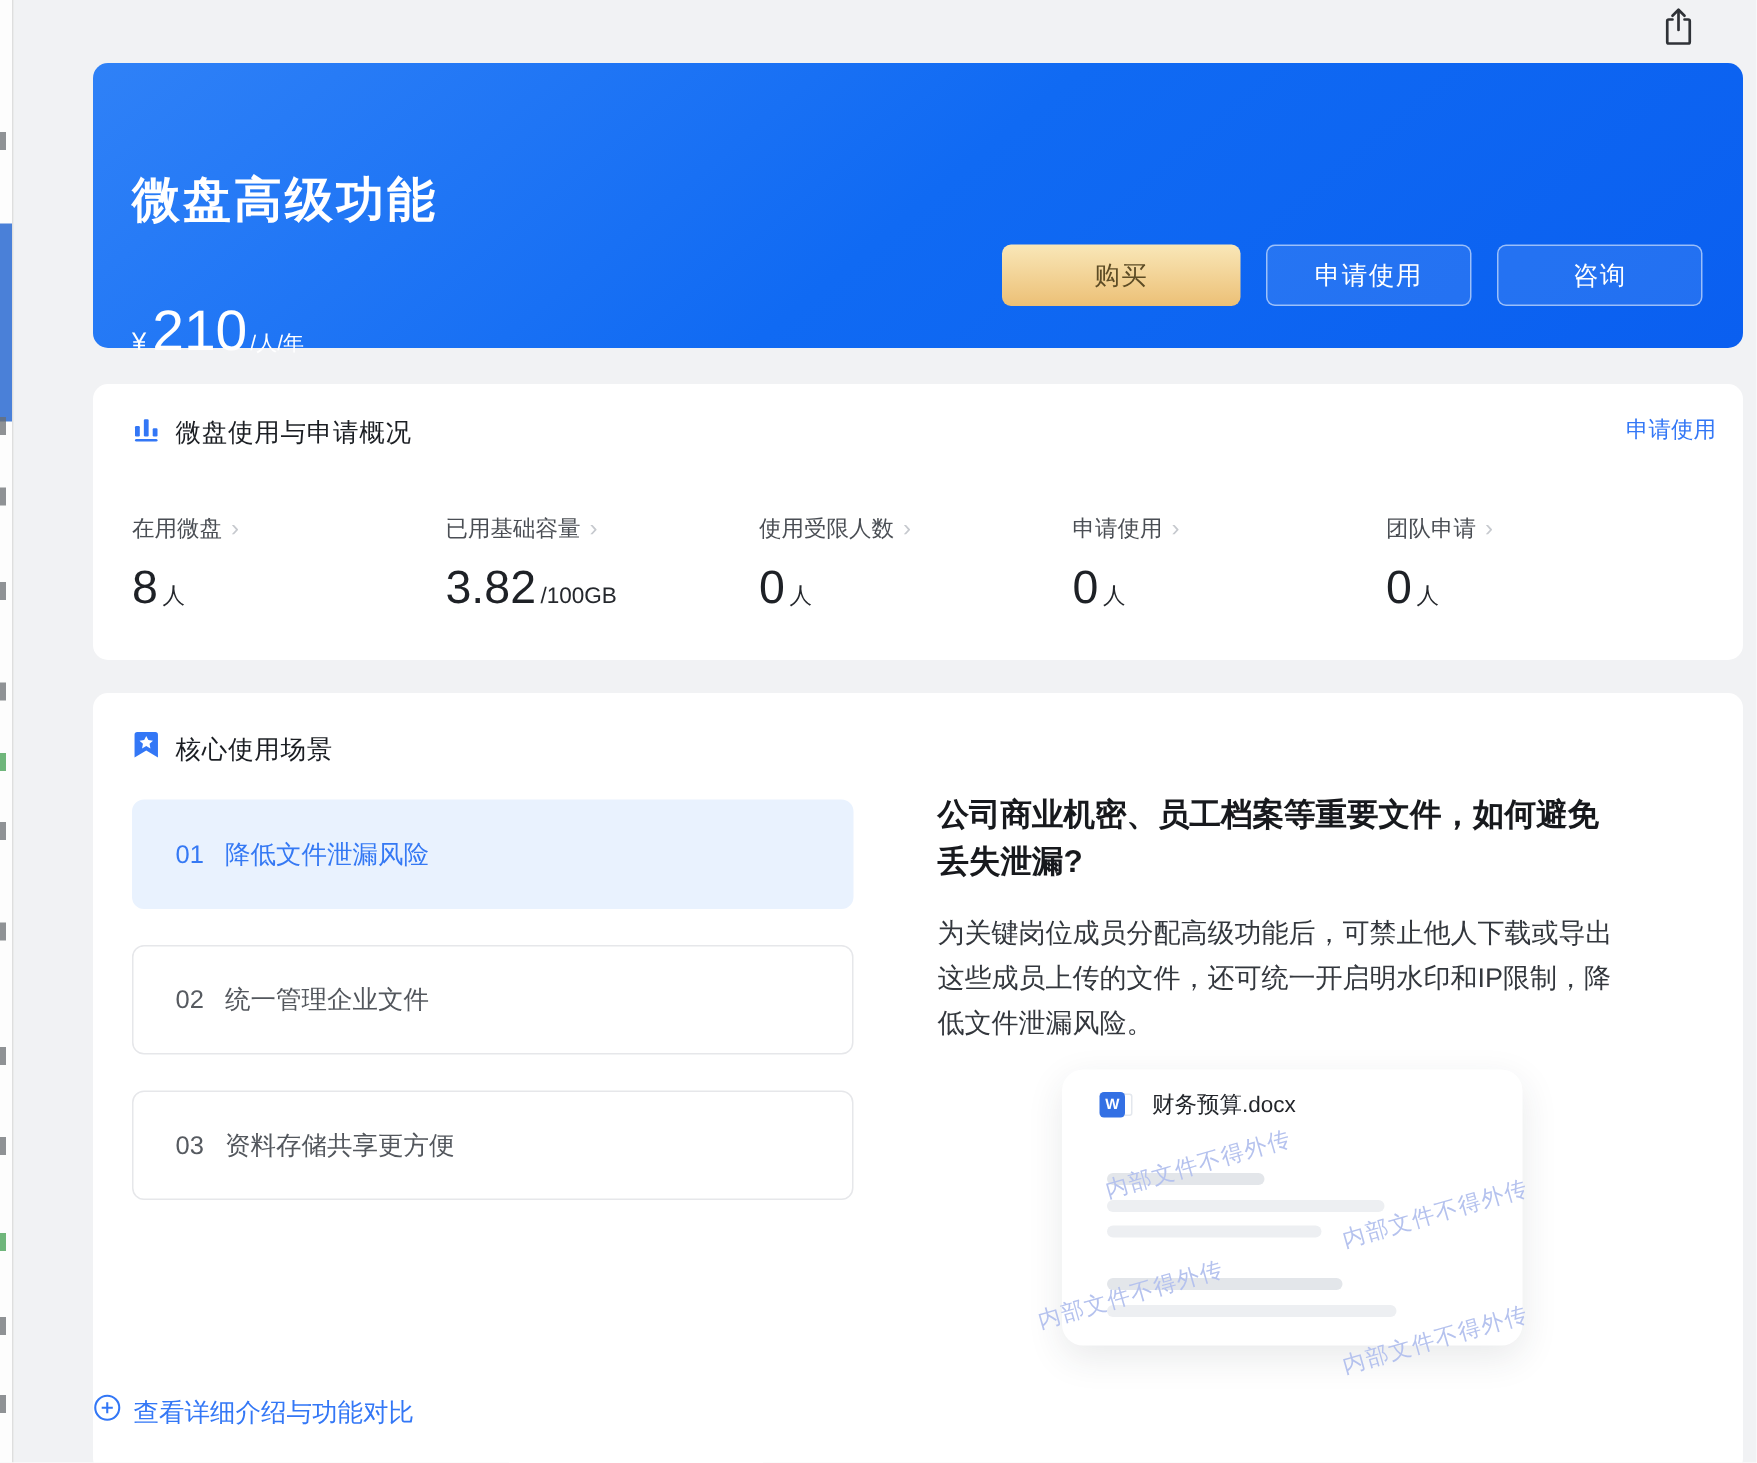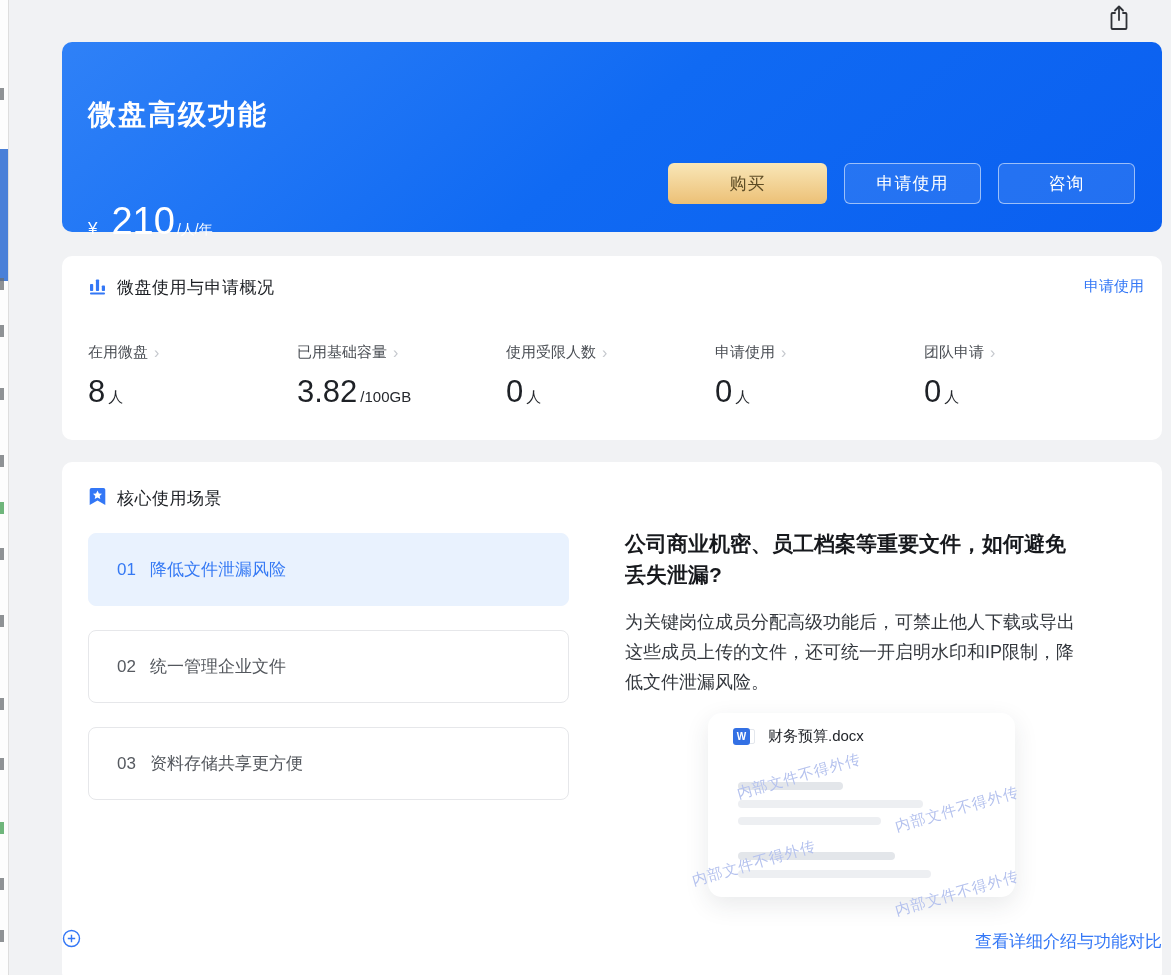--- a/index.html
+++ b/index.html
@@ -19,24 +19,24 @@
   .fr.green { background:#3f9e4f; }
 
   
   #share-btn { position:absolute; left:1104px; top:5px; width:30px; height:30px;
     display:flex; align-items:center; justify-content:center; cursor:pointer; z-index:2; }
 
   
   #hero { position:absolute; left:62px; top:42px; width:1100px; height:190px;
     border-radius:10px; color:#fff; z-index:2;
     background:linear-gradient(140deg,#2f81f7 0%,#106af3 50%,#0a5ff0 100%); }
-  .hero-title { position:absolute; left:26px; top:54px; font-size:28px; font-weight:bold; letter-spacing:2px; }
+  .hero-title { position:absolute; left:26px; top:70px; font-size:32px; font-weight:bold; letter-spacing:2px; }
   .hero-price { position:absolute; left:26px; top:158px; display:flex; align-items:baseline; }
   .hero-price .currency { font-size:17px; }
-  .hero-price .amount { font-size:38px; line-height:42px; margin-left:14px; font-weight:400; }
+  .hero-price .amount { font-size:38px; line-height:42px; margin-left:4px; font-weight:400; }
   .hero-price .unit { font-size:14px; margin-left:2px; }
   .hero-buttons { position:absolute; right:27px; top:121px; display:flex; gap:17px; }
   .btn { height:41px; border-radius:6px; display:flex; align-items:center; justify-content:center;
     font-size:17px; cursor:pointer; letter-spacing:1px; }
   .btn-buy { width:159px; background:linear-gradient(180deg,#f9e7b8,#ecc076); color:#5d4c25; }
   .btn-ghost { width:137px; border:1px solid rgba(255,255,255,.55); background:rgba(255,255,255,.10); color:#fff; }
 
   
   .card { position:absolute; left:62px; width:1100px; background:#fff; border-radius:10px; z-index:2; }
   .card-head { position:absolute; left:26px; display:flex; align-items:center; gap:10px; }
@@ -91,21 +91,21 @@
   .sk4 { top:390px; width:157px; background:#e3e6ea; }
   .sk5 { top:408px; width:193px; background:#edeff2; }
   .wm { position:absolute; font-size:15px; color:#b5c2ee; letter-spacing:1px;
     white-space:nowrap; transform:rotate(-16deg); pointer-events:none; }
   .wm1 { left:673px; top:305px; }
   .wm2 { left:831px; top:338px; }
   .wm3 { left:628px; top:392px; }
   .wm4 { left:831px; top:422px; }
 
   .scen-foot { position:absolute; left:0; top:468px; width:100%; height:22px;
-    display:flex; align-items:center; justify-content:space-between; gap:8px;
+    display:flex; align-items:center; justify-content:flex-start; gap:8px;
     color:#3377f6; font-size:17px; cursor:pointer; }
 </style>
 </head>
 <body>
 
 <div id="sliver">
   <div class="sl-blue"></div>
   <div class="fr" style="top:88px"></div>
   <div class="fr" style="top:278px"></div>
   <div class="fr" style="top:325px"></div>

